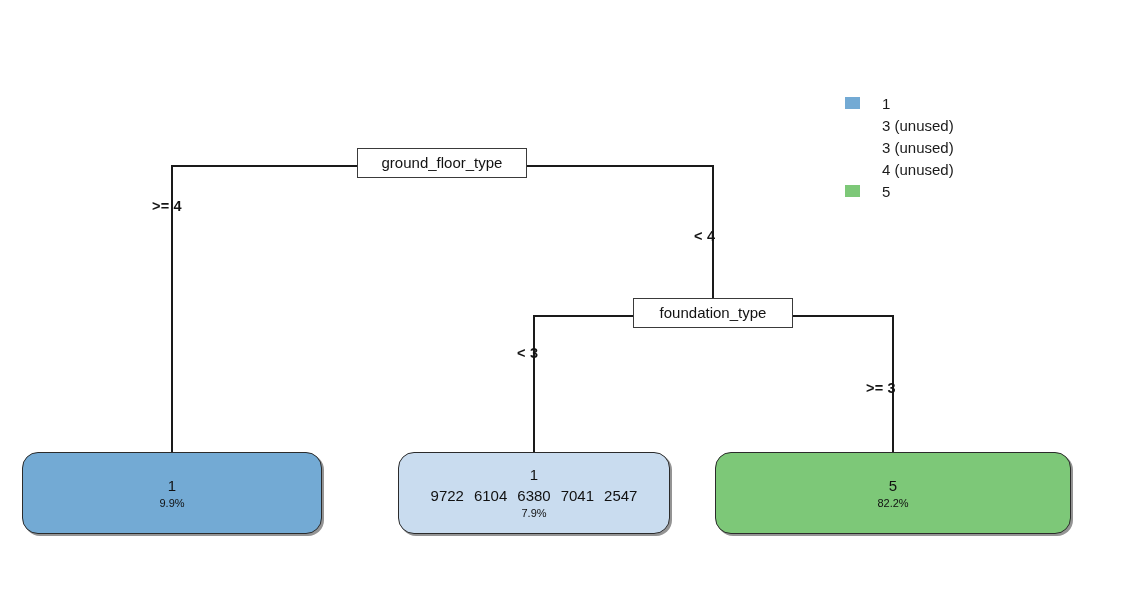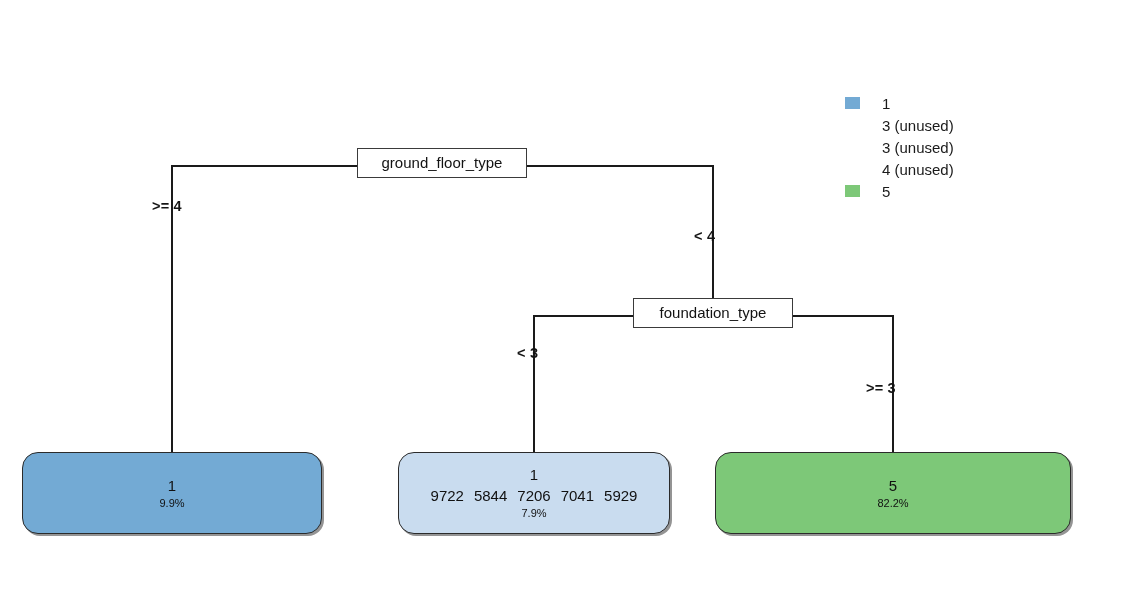--- a/index.html
+++ b/index.html
@@ -149,21 +149,21 @@
   <div class="edge-label" style="left:866px; top:380px;">&gt;= 3</div>
 
   <div class="leaf" id="leaf-0" style="left:22px; top:452px; width:300px; height:82px; background:#73aad4;">
     <div class="leaf-class">1</div>
     <div class="leaf-pct">9.9%</div>
   </div>
 
   <div class="leaf" id="leaf-1" style="left:398px; top:452px; width:272px; height:82px; background:#c9dcef;">
     <div class="leaf-class">1</div>
     <div class="leaf-counts">
-      <span>9722</span><span>5844</span><span>7206</span><span>7041</span><span>5929</span>
+      <span>9722</span><span>6104</span><span>6380</span><span>7041</span><span>2547</span>
     </div>
     <div class="leaf-pct">7.9%</div>
   </div>
 
   <div class="leaf" id="leaf-2" style="left:715px; top:452px; width:356px; height:82px; background:#7dc878;">
     <div class="leaf-class">5</div>
     <div class="leaf-pct">82.2%</div>
   </div>
 
   <div id="legend">

